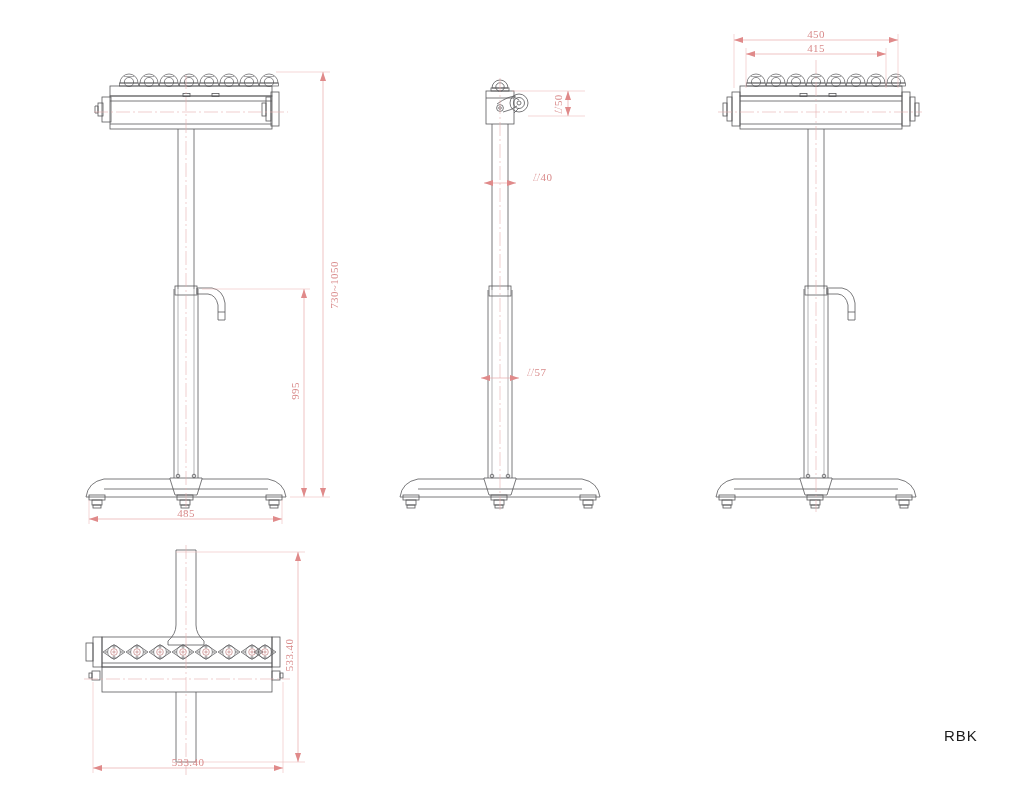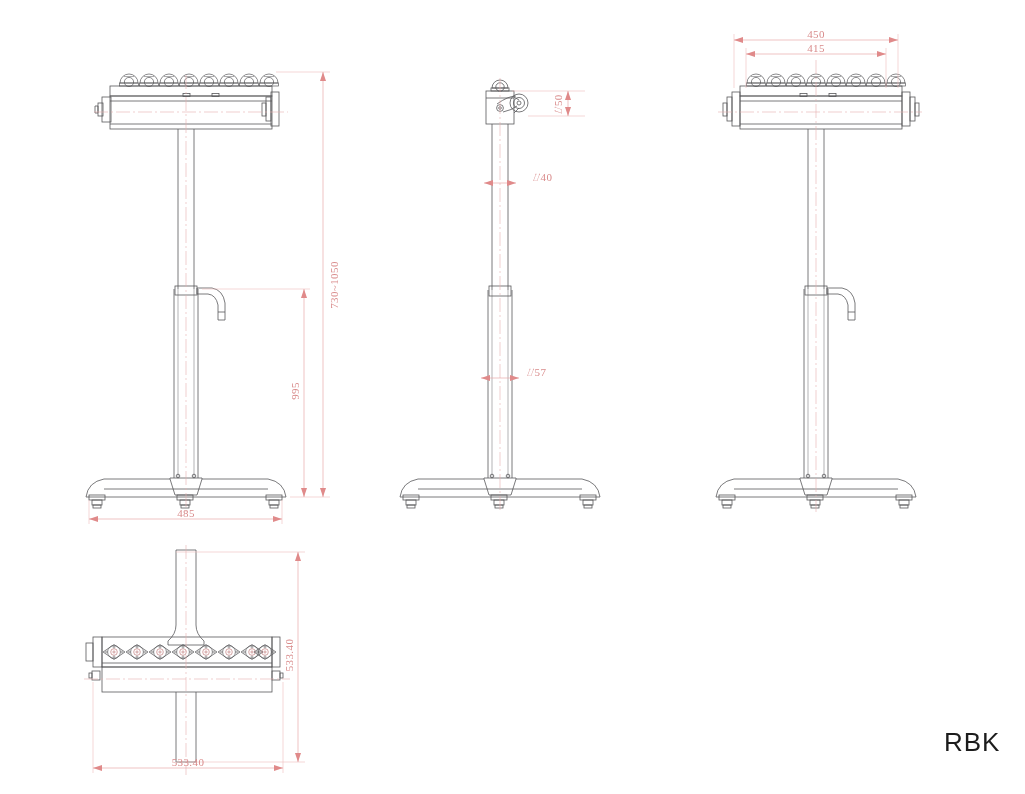--- a/index.html
+++ b/index.html
@@ -30,21 +30,21 @@
   }
   .dim-text {
     font-family: "Liberation Serif", serif;
     font-size: 11px;
     fill: #d98b8b;
     letter-spacing: 0.4px;
   }
   .part-label {
     position: absolute;
     font-family: "Liberation Sans", sans-serif;
-    font-size: 26px;
+    font-size: 15px;
     color: #1c1c1c;
     letter-spacing: 1px;
     font-weight: 400;
   }
 </style>
 </head>
 <body>
 
 <div id="sheet">
 

